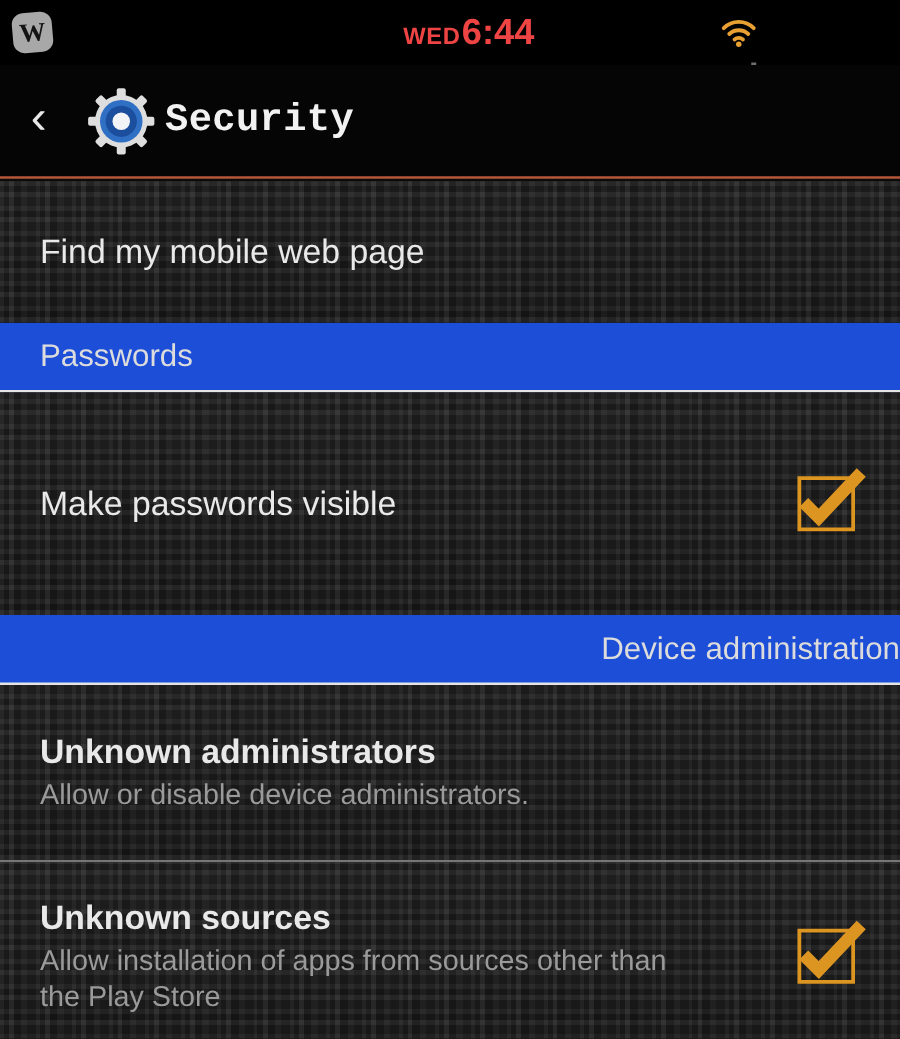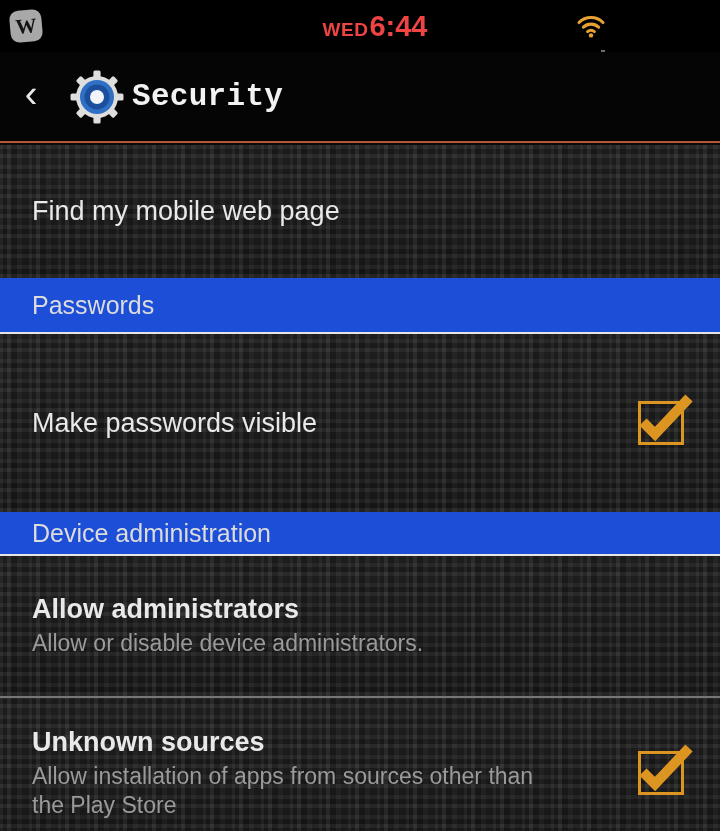--- a/index.html
+++ b/index.html
@@ -219,45 +219,45 @@
         <circle cx="28" cy="28" r="17" fill="#2f6fc4"></circle>
         <circle cx="28" cy="28" r="12.5" fill="#1b4f9e"></circle>
         <circle cx="28" cy="28" r="7" fill="#f2f4f8"></circle>
       </svg>
     </div>
 
     <div id="page-title">Security</div>
   </div>
 
   <div id="list">
-      <div class="row tex" style="height: 133px; justify-content: flex-end;">
+      <div class="row tex" style="height: 113px; justify-content: flex-end;">
         <div class="row-text">
           <div class="row-title plain">Find my mobile web page</div>
         </div>
       </div>
       <div class="hdr" style="height: 56px;">
         <div class="hdr-label">Passwords</div>
       </div>
       <div class="row tex" style="height: 178px;">
         <div class="row-text">
           <div class="row-title plain">Make passwords visible</div>
         </div>
         <div class="cb">
           <span class="box"></span>
           <svg width="64" height="58" viewBox="0 0 64 58">
             <path d="M9 31 L21 43 L55 7" fill="none" stroke="#dd9522" stroke-width="10" stroke-linecap="butt" stroke-linejoin="miter"></path>
           </svg>
         </div>
       </div>
-      <div class="hdr" style="height: 44px;">
+      <div class="hdr" style="height: 56px; justify-content: flex-end;">
         <div class="hdr-label">Device administration</div>
       </div>
       <div class="row tex" style="height: 140px;">
         <div class="row-text">
-          <div class="row-title">Allow administrators</div>
+          <div class="row-title">Unknown administrators</div>
           <div class="row-sub" style="max-width: 640px;">Allow or disable device administrators.</div>
         </div>
       </div>
       <div class="sep"></div>
       <div class="row tex" style="height: 150px; gap: 20px;">
         <div class="row-text">
           <div class="row-title">Unknown sources</div>
           <div class="row-sub" style="max-width: 520px;">Allow installation of apps from sources other than the Play Store</div>
         </div>
         <div class="cb">

